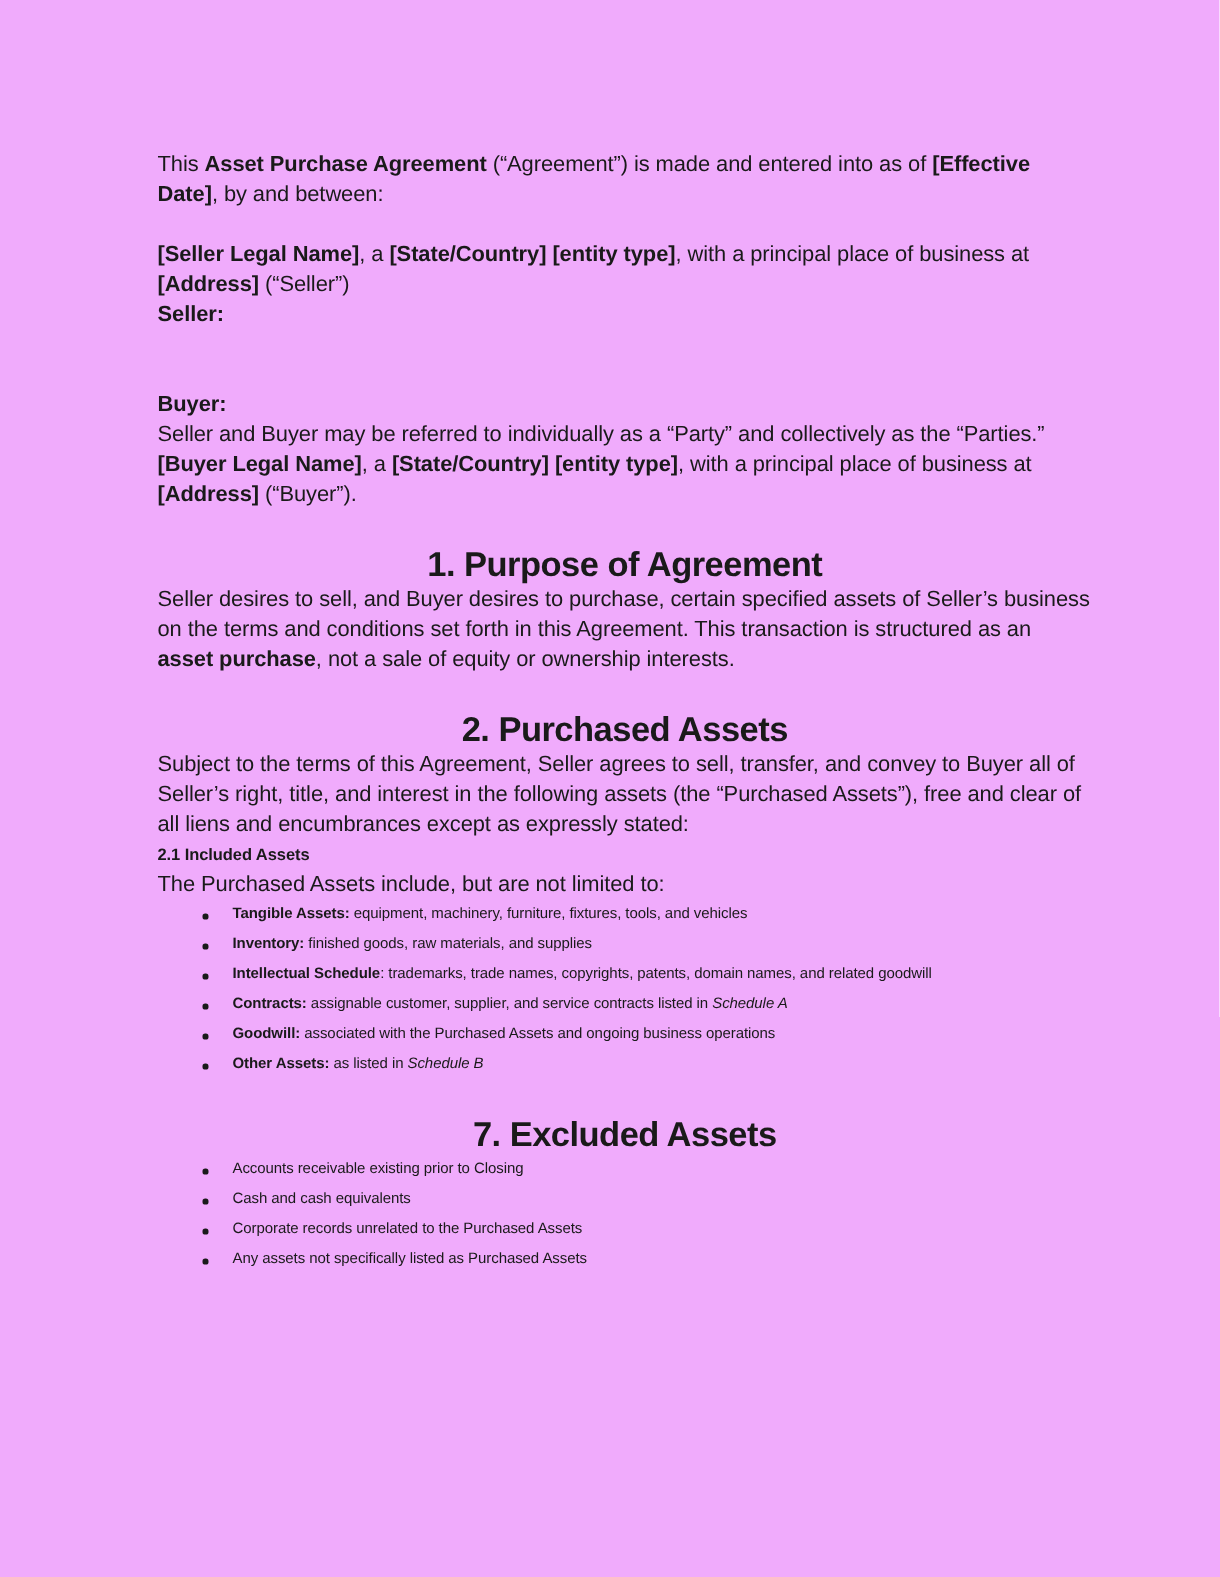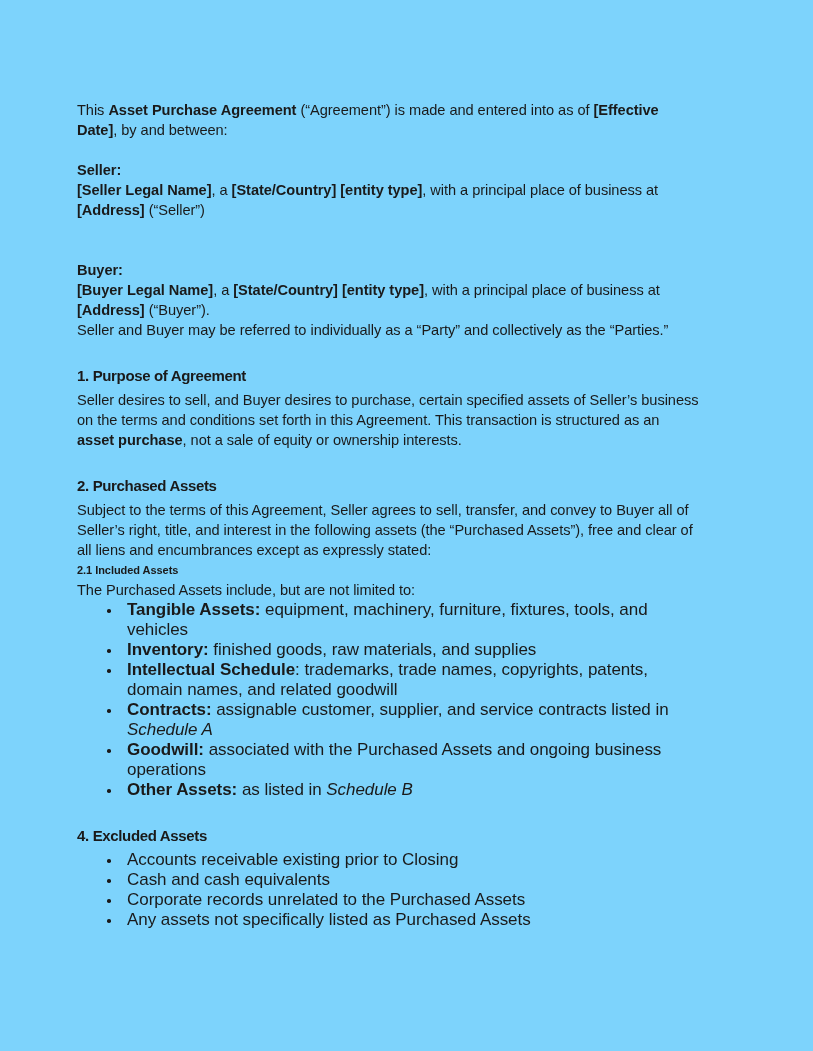--- a/index.html
+++ b/index.html
@@ -11,63 +11,64 @@
     width: 813px;
     height: 1051px;
     font-family: "Liberation Sans", sans-serif;
     color: #1a1a1a;
     -webkit-font-smoothing: antialiased;
   }
   #page {
     position: relative;
     width: 813px;
     height: 1051px;
-    background: #7dd3fc;
+    background: #f0abfc;
     box-sizing: border-box;
-    padding: 100px 95px 0 77px;
+    padding: 100px 95px 0 105px;
   }
   .doc {
     width: 623px;
   }
   p.body-text {
     margin: 0;
     font-size: 14.6px;
     line-height: 20px;
     letter-spacing: -0.05px;
   }
   .gap-blank {
     height: 20px;
   }
   h2.section-heading {
     margin: 0;
-    font-size: 15px;
+    font-size: 23px;
     line-height: 28px;
     font-weight: bold;
     letter-spacing: -0.35px;
+    text-align: center;
   }
   .heading-block {
     margin-top: 22px;
   }
   h3.sub-heading {
     margin: 0;
     font-size: 11px;
     line-height: 20px;
     font-weight: bold;
     letter-spacing: -0.05px;
   }
   ul.bullets {
     margin: 0;
     padding: 0;
     list-style: none;
   }
   ul.bullets > li {
     position: relative;
     margin: 0;
     padding-left: 50px;
-    font-size: 17px;
+    font-size: 10px;
     line-height: 20px;
     letter-spacing: -0.05px;
   }
   ul.bullets > li::before {
     content: "";
     position: absolute;
     left: 30px;
     top: 9px;
     width: 3.5px;
     height: 3.5px;
@@ -80,31 +81,31 @@
 </head>
 <body>
 
 <div id="page">
   <div class="doc">
 
     <p class="body-text"><span>This </span><b>Asset Purchase Agreement</b><span> (“Agreement”) is made and entered into as of </span><b>[Effective Date]</b><span>, by and between:</span></p>
 
     <div class="gap-blank"></div>
 
+    <p class="body-text"><b>[Seller Legal Name]</b><span>, a </span><b>[State/Country]</b><span> </span><b>[entity type]</b><span>, with a principal place of business at </span><b>[Address]</b><span> (“Seller”)</span></p>
     <p class="body-text"><b>Seller:</b></p>
-    <p class="body-text"><b>[Seller Legal Name]</b><span>, a </span><b>[State/Country]</b><span> </span><b>[entity type]</b><span>, with a principal place of business at </span><b>[Address]</b><span> (“Seller”)</span></p>
 
     <div class="gap-blank"></div>
 
 
     <div class="gap-blank"></div>
 
     <p class="body-text"><b>Buyer:</b></p>
+    <p class="body-text">Seller and Buyer may be referred to individually as a “Party” and collectively as the “Parties.”</p>
     <p class="body-text"><b>[Buyer Legal Name]</b><span>, a </span><b>[State/Country]</b><span> </span><b>[entity type]</b><span>, with a principal place of business at </span><b>[Address]</b><span> (“Buyer”).</span></p>
-    <p class="body-text">Seller and Buyer may be referred to individually as a “Party” and collectively as the “Parties.”</p>
 
     <div class="heading-block">
       <h2 class="section-heading">1. Purpose of Agreement</h2>
       <p class="body-text"><span>Seller desires to sell, and Buyer desires to purchase, certain specified assets of Seller’s business on the terms and conditions set forth in this Agreement. This transaction is structured as an </span><b>asset purchase</b><span>, not a sale of equity or ownership interests.</span></p>
     </div>
 
     <div class="heading-block">
       <h2 class="section-heading">2. Purchased Assets</h2>
       <p class="body-text">Subject to the terms of this Agreement, Seller agrees to sell, transfer, and convey to Buyer all of Seller’s right, title, and interest in the following assets (the “Purchased Assets”), free and clear of all liens and encumbrances except as expressly stated:</p>
       <h3 class="sub-heading">2.1 Included Assets</h3>
@@ -113,21 +114,21 @@
           <li><b>Tangible Assets:</b><span> equipment, machinery, furniture, fixtures, tools, and vehicles</span></li>
           <li><b>Inventory:</b><span> finished goods, raw materials, and supplies</span></li>
           <li><b>Intellectual Schedule</b><span>: trademarks, trade names, copyrights, patents, domain names, and related goodwill</span></li>
           <li><b>Contracts:</b><span> assignable customer, supplier, and service contracts listed in </span><i>Schedule A</i></li>
           <li><b>Goodwill:</b><span> associated with the Purchased Assets and ongoing business operations</span></li>
           <li><b>Other Assets:</b><span> as listed in </span><i>Schedule B</i></li>
         </ul>
     </div>
 
     <div class="heading-block">
-      <h2 class="section-heading">4. Excluded Assets</h2>
+      <h2 class="section-heading">7. Excluded Assets</h2>
       <ul class="bullets" id="excluded-assets-list">
           <li>Accounts receivable existing prior to Closing</li>
           <li>Cash and cash equivalents</li>
           <li>Corporate records unrelated to the Purchased Assets</li>
           <li>Any assets not specifically listed as Purchased Assets</li>
         </ul>
     </div>
 
   </div>
 </div>

